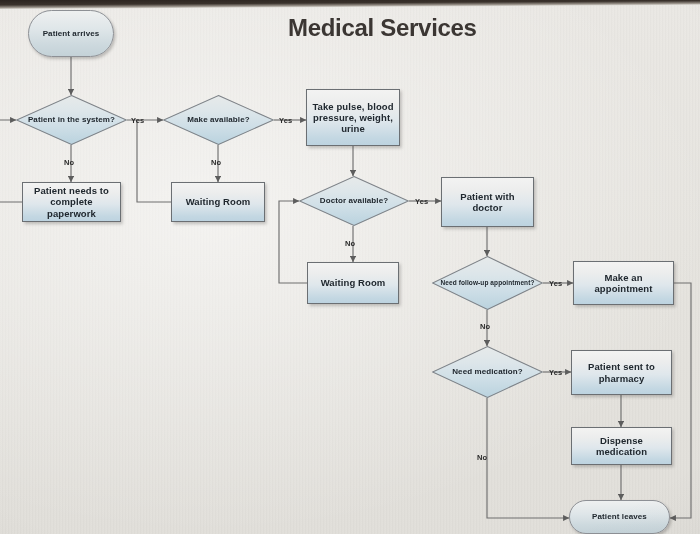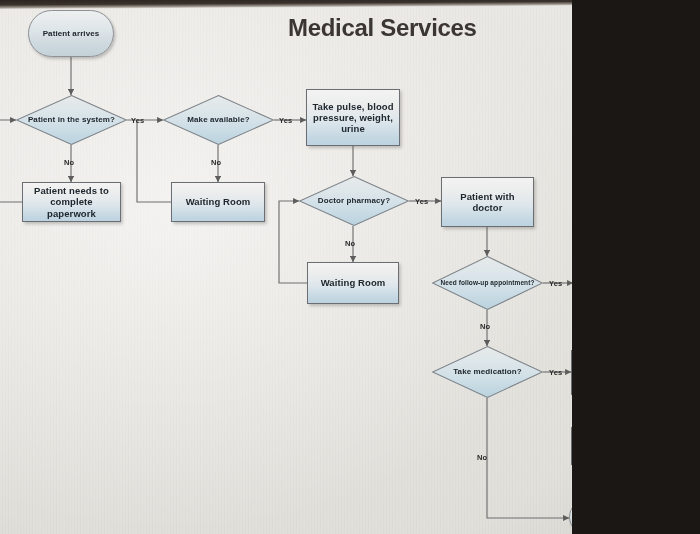--- a/index.html
+++ b/index.html
@@ -3,21 +3,21 @@
 <meta charset="utf-8">
 <title>Medical Services Flowchart</title>
 <style>
   html, body {
     margin: 0;
     padding: 0;
     background: #1b1714;
   }
   #screenshot {
     position: relative;
-    width: 572px;
+    width: 700px;
     height: 534px;
     overflow: hidden;
     font-family: "Liberation Sans", sans-serif;
     background: #e9e7e2;
   }
   
   #paper {
     position: absolute;
     inset: 0;
     background:
@@ -251,21 +251,21 @@
 
   <div class="node process" style="left:306px; top:89px; width:94px; height:57px;">
     <span class="label">Take pulse, blood pressure, weight, urine</span>
   </div>
 
   <div class="node decision" style="left:299px; top:176px; width:110px; height:50px;">
     <div class="dia"></div>
     <svg class="dia-border" viewBox="0 0 110 50" preserveAspectRatio="none">
       <polygon points="55,0.6 109.4,25 55,49.4 0.6,25"></polygon>
     </svg>
-    <span class="label">Doctor pharmacy?</span>
+    <span class="label">Doctor available?</span>
   </div>
 
   <div class="node process" style="left:307px; top:262px; width:92px; height:42px;">
     <span class="label">Waiting Room</span>
   </div>
 
   <div class="node process" style="left:441px; top:177px; width:93px; height:50px;">
     <span class="label">Patient with doctor</span>
   </div>
 
@@ -279,21 +279,21 @@
 
   <div class="node process" style="left:573px; top:261px; width:101px; height:44px;">
     <span class="label">Make an appointment</span>
   </div>
 
   <div class="node decision" style="left:432px; top:346px; width:111px; height:52px;">
     <div class="dia"></div>
     <svg class="dia-border" viewBox="0 0 111 52" preserveAspectRatio="none">
       <polygon points="55.5,0.6 110.4,26 55.5,51.4 0.6,26"></polygon>
     </svg>
-    <span class="label">Take medication?</span>
+    <span class="label">Need medication?</span>
   </div>
 
   <div class="node process" style="left:571px; top:350px; width:101px; height:45px;">
     <span class="label">Patient sent to pharmacy</span>
   </div>
 
   <div class="node process" style="left:571px; top:427px; width:101px; height:38px;">
     <span class="label">Dispense medication</span>
   </div>
 

